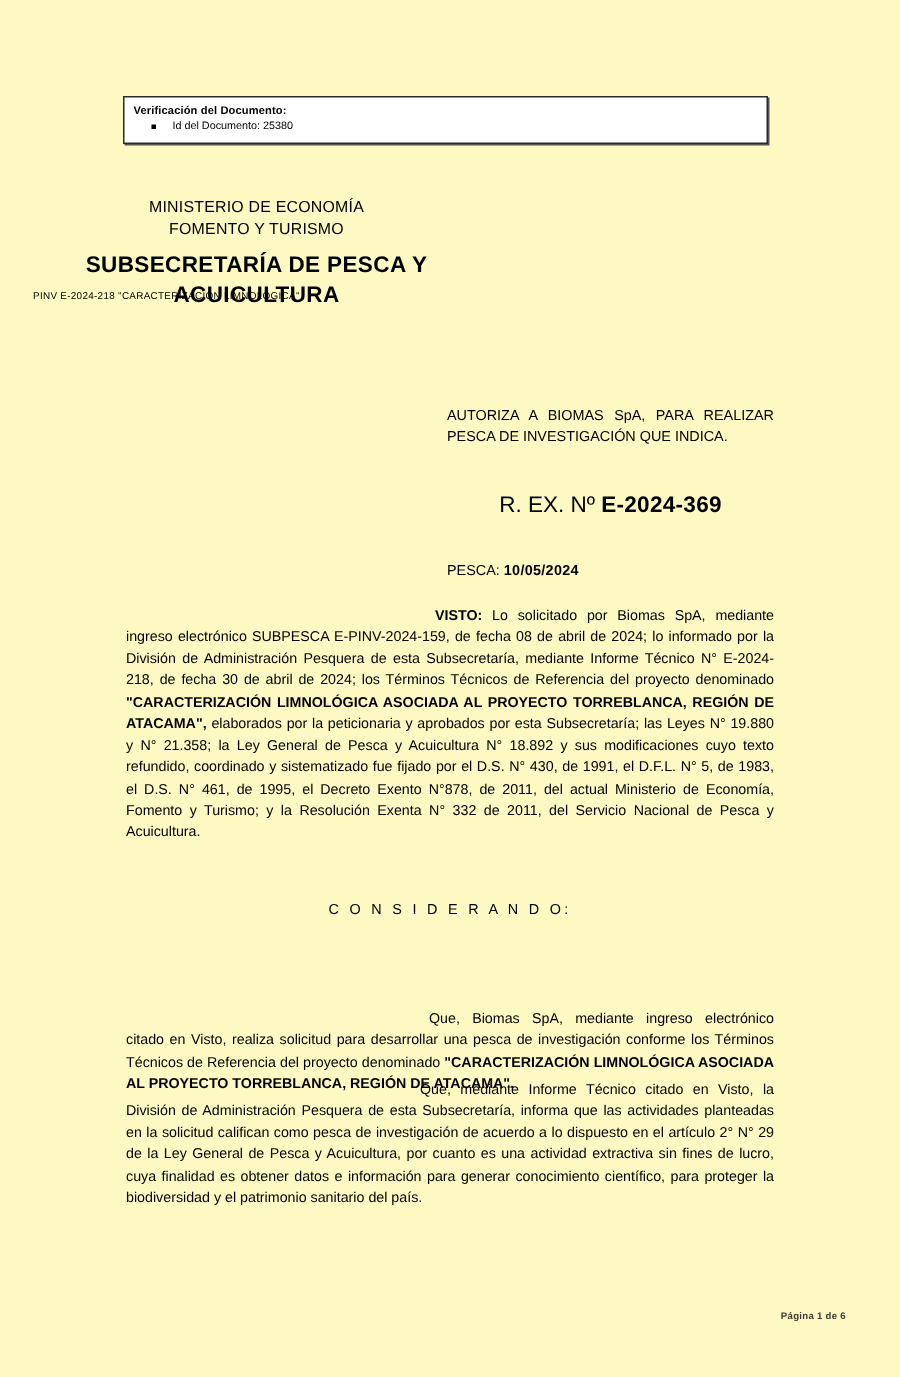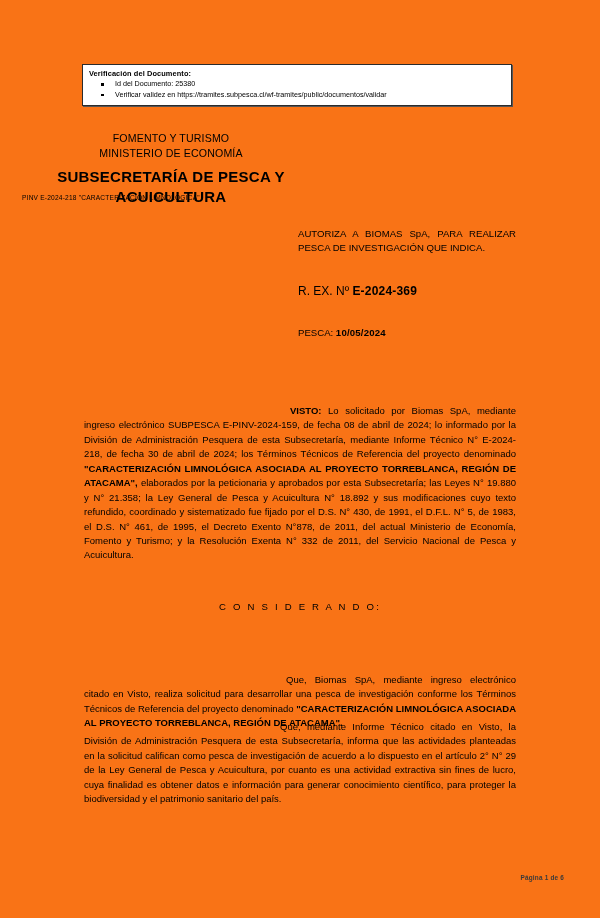--- a/index.html
+++ b/index.html
@@ -12,21 +12,21 @@
     height: 918px;
     position: relative;
     font-family: "Liberation Sans", sans-serif;
     color: #000000;
     overflow: hidden;
   }
 
   .page {
     position: absolute;
     inset: 0;
-    background: #f97316;
+    background: #fef9c3;
   }
 
   
   .verif-box {
     position: absolute;
     left: 82px;
     top: 64px;
     width: 430px;
     box-sizing: border-box;
     border: 1px solid #2b2b2b;
@@ -98,30 +98,32 @@
     position: absolute;
     left: 298px;
     top: 227px;
     width: 218px;
   }
   .subject {
     font-size: 9.6px;
     line-height: 1.5;
     text-align: justify;
     text-align-last: left;
+    margin-top: 44px;
   }
   .place {
     margin-top: 26px;
     font-size: 9.6px;
     line-height: 1.5;
   }
   .resnum {
     margin-top: 26px;
-    font-size: 12px;
-    line-height: 1.5;
+    font-size: 15px;
+    line-height: 1.5;
+    text-align: center;
   }
   .resnum b, .fecha b {
     font-weight: bold;
     letter-spacing: 0.2px;
   }
   .fecha {
     margin-top: 26px;
     font-size: 9.6px;
     line-height: 1.5;
   }
@@ -182,27 +184,26 @@
 </style>
 </head>
 <body>
 
 <div class="page">
 
   <div class="verif-box">
     <div class="verif-title">Verificación del Documento:</div>
     <ul class="verif-list">
       <li>Id del Documento: 25380</li>
-      <li>Verificar validez en https://tramites.subpesca.cl/wf-tramites/public/documentos/validar</li>
     </ul>
   </div>
 
   <div class="letterhead">
+    <div class="lh-line">MINISTERIO DE ECONOMÍA</div>
     <div class="lh-line">FOMENTO Y TURISMO</div>
-    <div class="lh-line">MINISTERIO DE ECONOMÍA</div>
     <div class="lh-sub">SUBSECRETARÍA DE PESCA Y ACUICULTURA</div>
   </div>
 
   <div class="project-ref">PINV E-2024-218 "CARACTERIZACIÓN LIMNOLÓGICA"</div>
 
   <div class="head-right">
     <div class="subject">AUTORIZA A BIOMAS SpA, PARA REALIZAR PESCA DE INVESTIGACIÓN QUE INDICA.</div>
     <div class="resnum">
       <span>R. EX. Nº </span><b>E-2024-369</b>
     </div>

